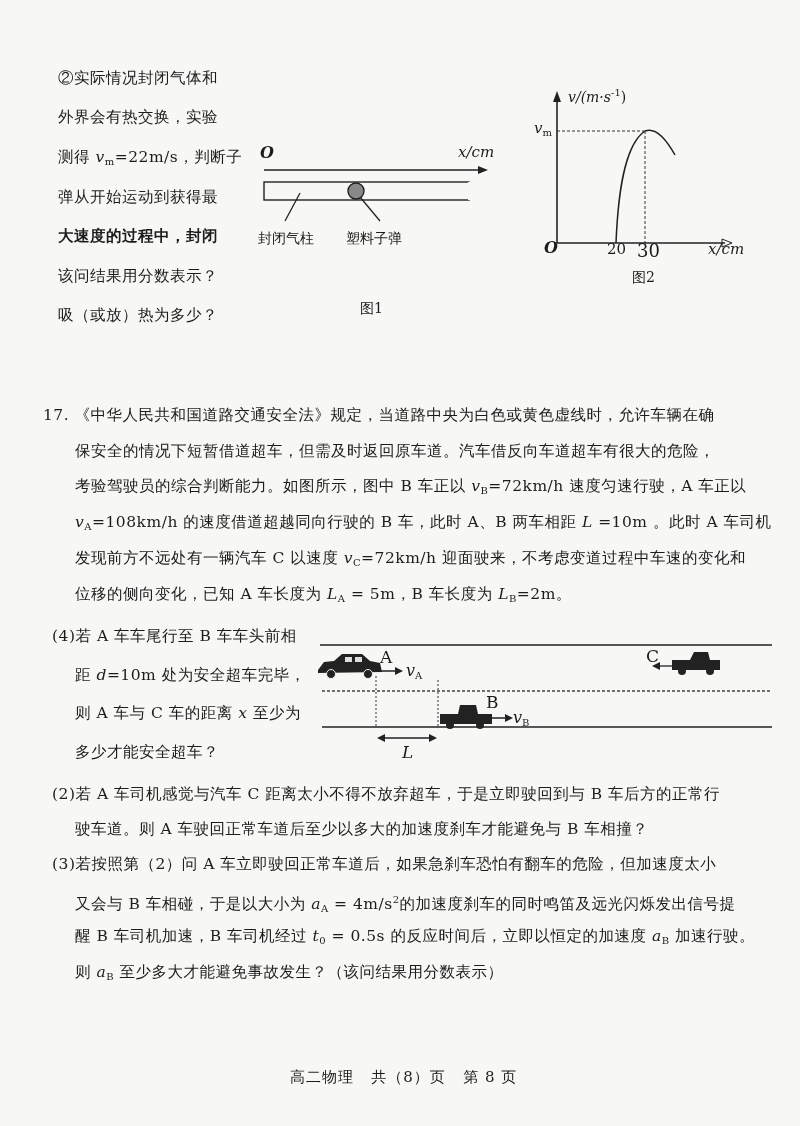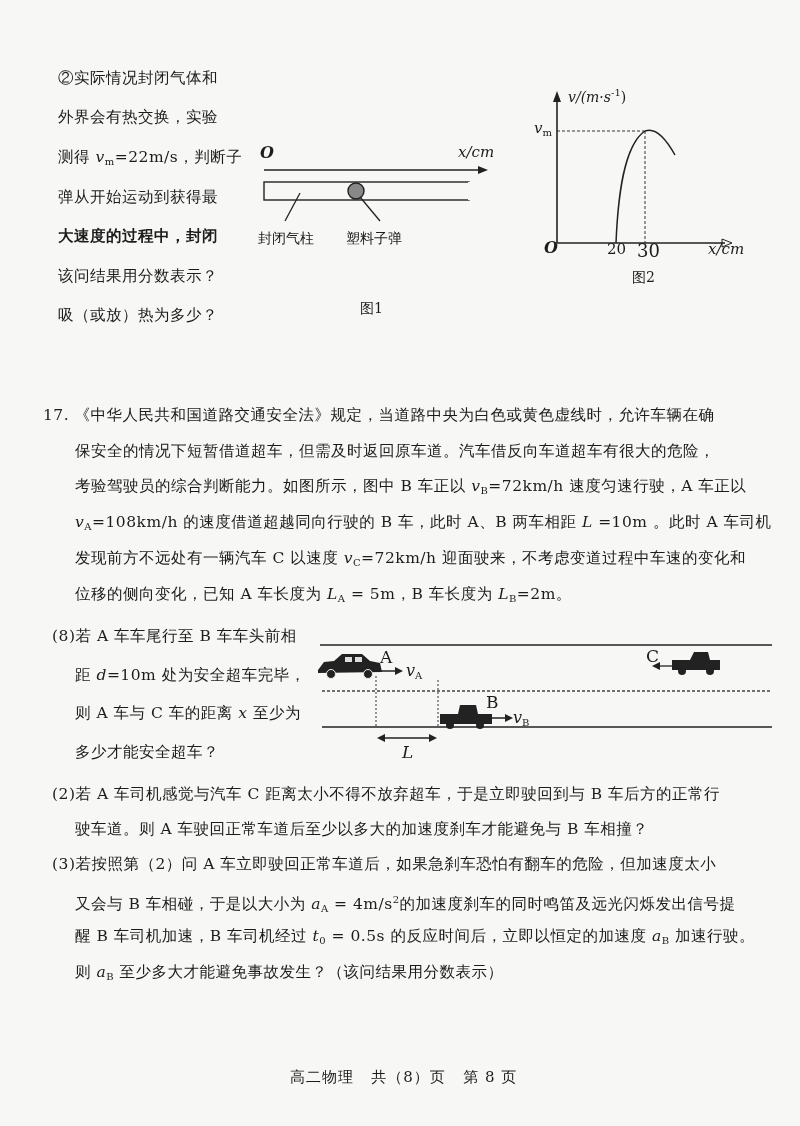--- a/index.html
+++ b/index.html
@@ -67,21 +67,21 @@
   <div class="abs fig-label" style="left:112px; top:184px;">图2</div>
 </div>
 
 <div class="abs txt" style="left:43px; top:405px;">17. 《中华人民共和国道路交通安全法》规定，当道路中央为白色或黄色虚线时，允许车辆在确</div>
 <div class="abs txt" style="left:75px; top:441px;">保安全的情况下短暂借道超车，但需及时返回原车道。汽车借反向车道超车有很大的危险，</div>
 <div class="abs txt" style="left:75px; top:476px;"><span>考验驾驶员的综合判断能力。如图所示，图中 B 车正以 </span><span class="i">v</span><sub>B</sub><span>=72km/h 速度匀速行驶，A 车正以</span></div>
 <div class="abs txt" style="left:75px; top:512px;"><span class="i">v</span><sub>A</sub><span>=108km/h 的速度借道超越同向行驶的 B 车，此时 A、B 两车相距 </span><span class="i">L</span><span> =10m 。此时 A 车司机</span></div>
 <div class="abs txt" style="left:75px; top:548px;"><span>发现前方不远处有一辆汽车 C 以速度 </span><span class="i">v</span><sub>C</sub><span>=72km/h 迎面驶来，不考虑变道过程中车速的变化和</span></div>
 <div class="abs txt" style="left:75px; top:584px;"><span>位移的侧向变化，已知 A 车长度为 </span><span class="i">L</span><sub>A</sub><span> = 5m，B 车长度为 </span><span class="i">L</span><sub>B</sub><span>=2m。</span></div>
 
-<div class="abs txt" style="left:52px; top:626px;">(8)若 A 车车尾行至 B 车车头前相</div>
+<div class="abs txt" style="left:52px; top:626px;">(4)若 A 车车尾行至 B 车车头前相</div>
 <div class="abs txt" style="left:75px; top:665px;"><span>距 </span><span class="i">d</span><span>=10m 处为安全超车完毕，</span></div>
 <div class="abs txt" style="left:75px; top:703px;"><span>则 A 车与 C 车的距离 </span><span class="i">x</span><span> 至少为</span></div>
 <div class="abs txt" style="left:75px; top:742px;">多少才能安全超车？</div>
 
 <div class="abs" style="left:310px; top:630px; width:475px; height:135px;">
   <svg width="475" height="135">
     <line x1="10" y1="15" x2="462" y2="15" stroke="#222" stroke-width="1.6"></line>
     <line x1="12" y1="61" x2="462" y2="61" stroke="#444" stroke-width="1.3" stroke-dasharray="3,2"></line>
     <line x1="12" y1="97" x2="462" y2="97" stroke="#222" stroke-width="1.6"></line>
 

